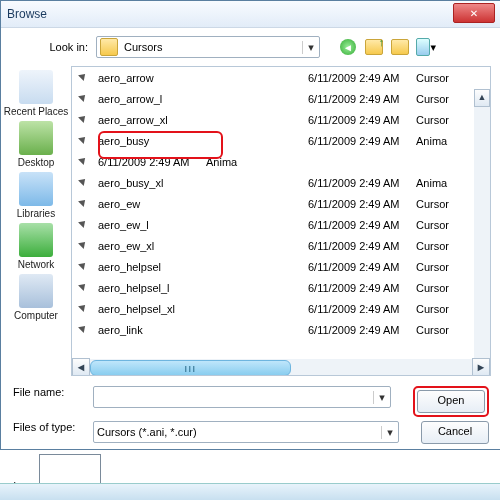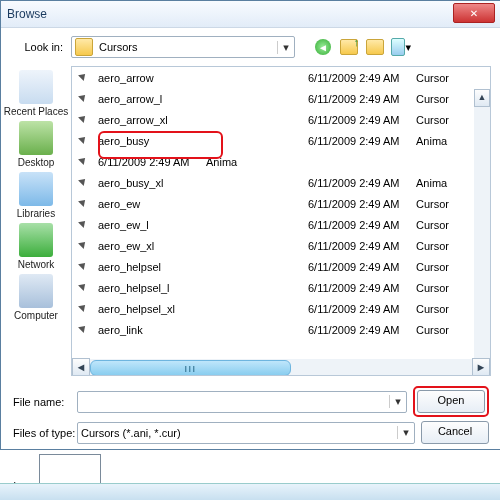--- a/index.html
+++ b/index.html
@@ -2,21 +2,21 @@
 <html><head>
 <meta charset="utf-8">
 <style>
 html,body{margin:0;padding:0;font-family:"Segoe UI",Tahoma,sans-serif;font-size:11px;background:#fff;width:500px;height:500px;overflow:hidden}
 .window{position:relative;width:500px;height:448px;background:#fff;border:1px solid #5a7fa0}
 .titlebar{height:26px;background:linear-gradient(#f8fbff,#e2ecf8);display:flex;align-items:center;padding:0 6px;border-bottom:1px solid #ccd8e6}
 .titlebar .title{color:#1a3a5f;font-size:12px}
 .winbtns{position:absolute;right:6px;top:2px;display:flex}
 .winbtn{width:26px;height:18px;border:1px solid #8aa;margin-left:2px;border-radius:2px;display:flex;align-items:center;justify-content:center;font-size:10px;background:linear-gradient(#f4faff,#d8e8f8)}
 .close{background:linear-gradient(#e88,#c33);color:#fff;border-color:#a22;width:40px}
-.lookin{display:flex;align-items:center;padding:8px 4px;gap:8px}
+.lookin{display:flex;align-items:center;padding:8px 29px;gap:8px}
 .lookin label{width:58px;text-align:right;color:#000}
 .combo{display:flex;align-items:center;border:1px solid #a0b0c0;background:#fff;height:20px;border-radius:2px}
 .combo .ico{width:16px;height:16px;margin:0 3px}
 .combo .text{flex:1;padding:0 3px}
 .combo .arrow{width:16px;text-align:center;color:#333;border-left:1px solid #ccc}
 .toolbar{display:flex;gap:6px;margin-left:10px}
 .toolbtn{width:20px;height:20px;display:flex;align-items:center;justify-content:center}
 .body{display:flex;height:310px}
 .sidebar{width:70px;display:flex;flex-direction:column;align-items:center;padding:4px 0;gap:4px}
 .sbitem{text-align:center;font-size:10px;color:#222;cursor:pointer}
@@ -31,21 +31,21 @@
 .row .fname{width:210px}
 .row .fdate{width:108px}
 .row .ftype{flex:1}
 .highlight{position:absolute;border:2.5px solid #e3121a;border-radius:6px;pointer-events:none}
 .hl1{left:97px;top:130px;width:121px;height:24px}
 .hscroll{position:absolute;left:0;right:0;bottom:0;height:16px;background:#eef3f8;display:flex;align-items:center}
 .hscroll .btn{width:16px;height:16px;background:linear-gradient(#fdfdfd,#dfe9f3);border:1px solid #b0c0d0;display:flex;align-items:center;justify-content:center;color:#345}
 .hscroll .track{flex:1;position:relative;height:14px}
 .hscroll .thumb{position:absolute;left:0;top:0;height:14px;width:52%;background:linear-gradient(#bfe6fb,#89cdef);border:1px solid #6eb5df;border-radius:6px;display:flex;align-items:center;justify-content:center;color:#2a6}
 .bottom{padding:6px 12px}
-.brow{display:flex;align-items:center;margin:4px 0;gap:0}
+.brow{display:flex;align-items:flex-start;margin:4px 0;gap:16px}
 .brow label{width:64px;text-align:left}
 .brow .combo{flex:1}
 .actbtn{width:66px;height:21px;border:1px solid #8a9aaa;background:linear-gradient(#fdfdfd,#e7eef6);border-radius:3px;text-align:center;line-height:19px;margin-left:6px;cursor:pointer}
 .openhl{border:2.5px solid #e3121a;border-radius:5px;padding:2px;margin-left:6px}
 .preview{position:absolute;left:0;top:448px;padding:6px 2px;display:flex;align-items:flex-end;gap:6px}
 .prevbox{width:60px;height:36px;border:1px solid #7a8a9a;background:#fff}
 .taskbar{position:absolute;left:0;right:0;bottom:0;height:16px;background:linear-gradient(#e8f3fb,#c8e0f0);border-top:1px solid #9cc}
 
 .ico-folder{background:linear-gradient(#ffe9a8,#f6c94d);border:1px solid #caa53a;border-radius:2px}
 .ico-back{width:16px;height:16px;border-radius:50%;background:radial-gradient(#9e9,#3a3);display:flex;align-items:center;justify-content:center;color:#fff;font-size:10px}

